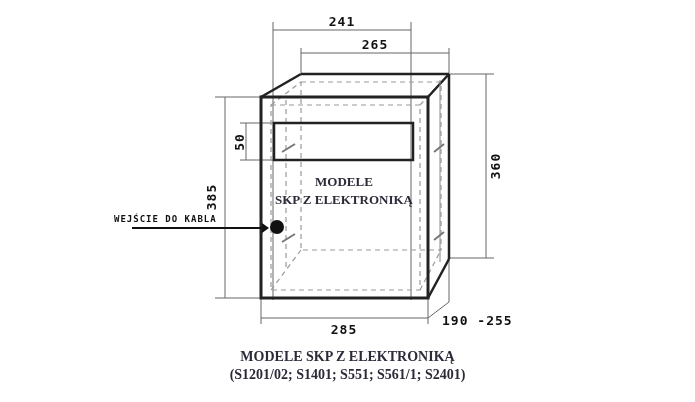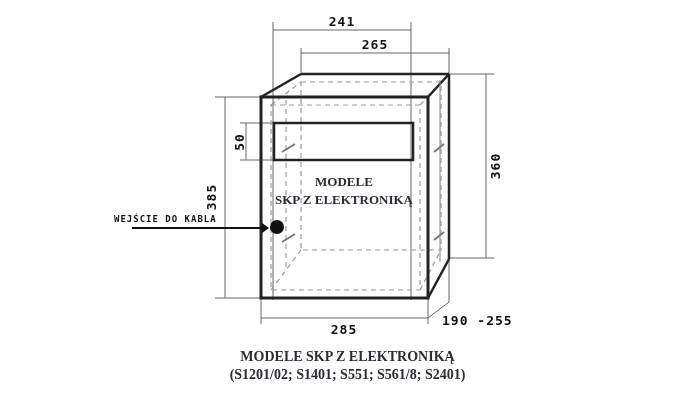--- a/index.html
+++ b/index.html
@@ -87,13 +87,13 @@
   <text class="dim" x="216" y="197" text-anchor="middle" transform="rotate(-90 216 197)">385</text>
   <text class="dim" x="244" y="142" text-anchor="middle" transform="rotate(-90 244 142)">50</text>
   <text class="dim" x="344" y="334" text-anchor="middle">285</text>
   <text class="dim" x="442" y="325">190 -255</text>
   <text class="dimsm" x="114" y="222">WEJŚCIE DO KABLA</text>
   <text class="inner" x="344" y="186" text-anchor="middle">MODELE</text>
   <text class="inner" x="344" y="204" text-anchor="middle">SKP Z ELEKTRONIKĄ</text>
 </svg>
 
 <div class="caption" style="top:349px;">MODELE SKP Z ELEKTRONIKĄ</div>
-<div class="caption" style="top:367px;">(S1201/02; S1401; S551; S561/8; S2401)</div>
+<div class="caption" style="top:367px;">(S1201/02; S1401; S551; S561/1; S2401)</div>
 
 </body></html>

